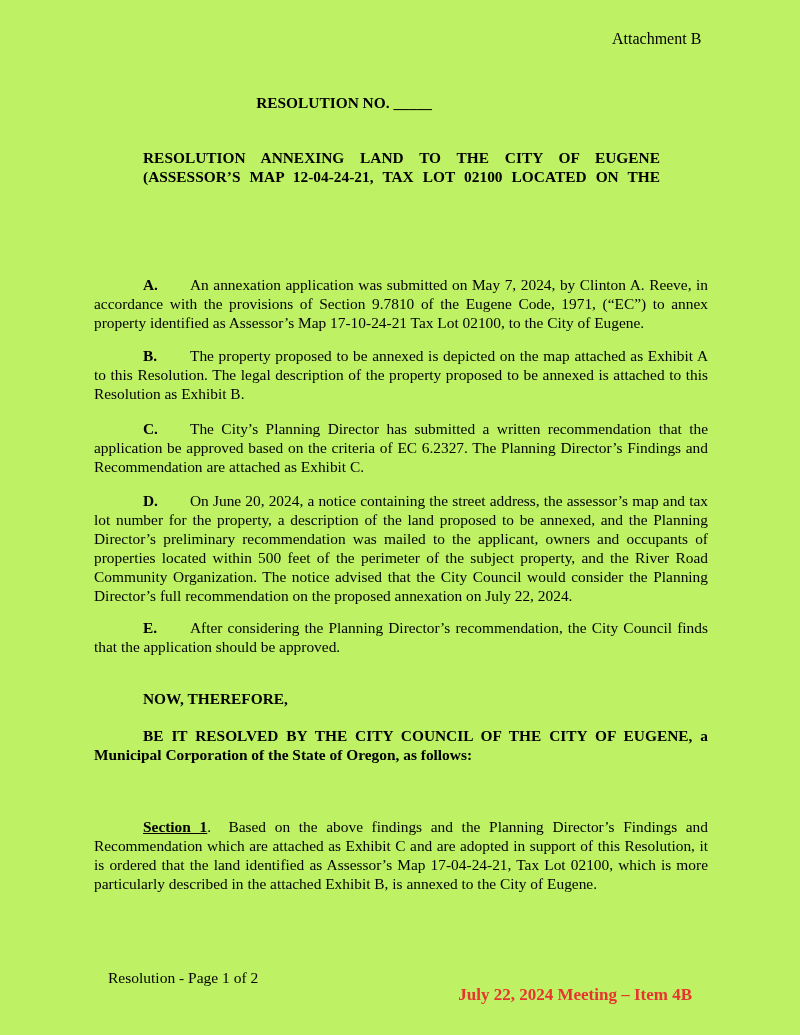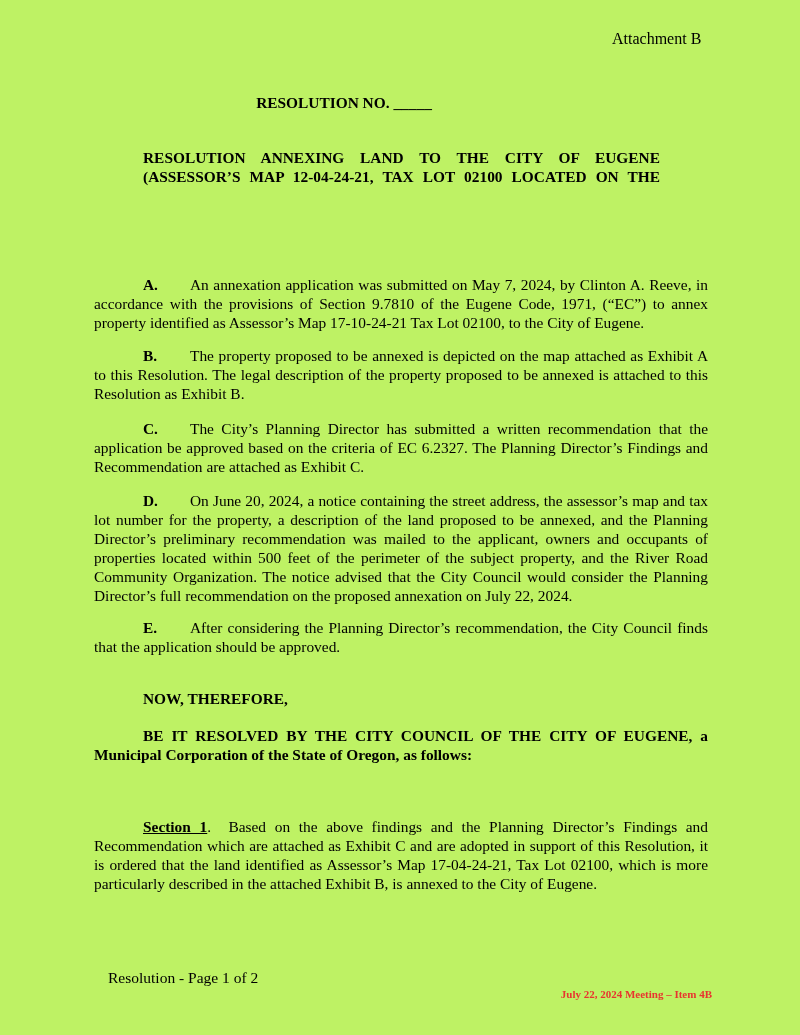--- a/index.html
+++ b/index.html
@@ -103,22 +103,22 @@
   }
   .footer-center {
     top: 986px;
     left: 0;
     width: 800px;
     text-align: center;
     font-size: 13px;
   }
   .footer-right {
     top: 985px;
-    right: 88px;
-    font-size: 11px;
+    right: 108px;
+    font-size: 17px;
     font-weight: bold;
   }
 </style>
 </head>
 <body>
 
 <div class="page">
 
   <div class="abs attachment">Attachment B</div>
 

